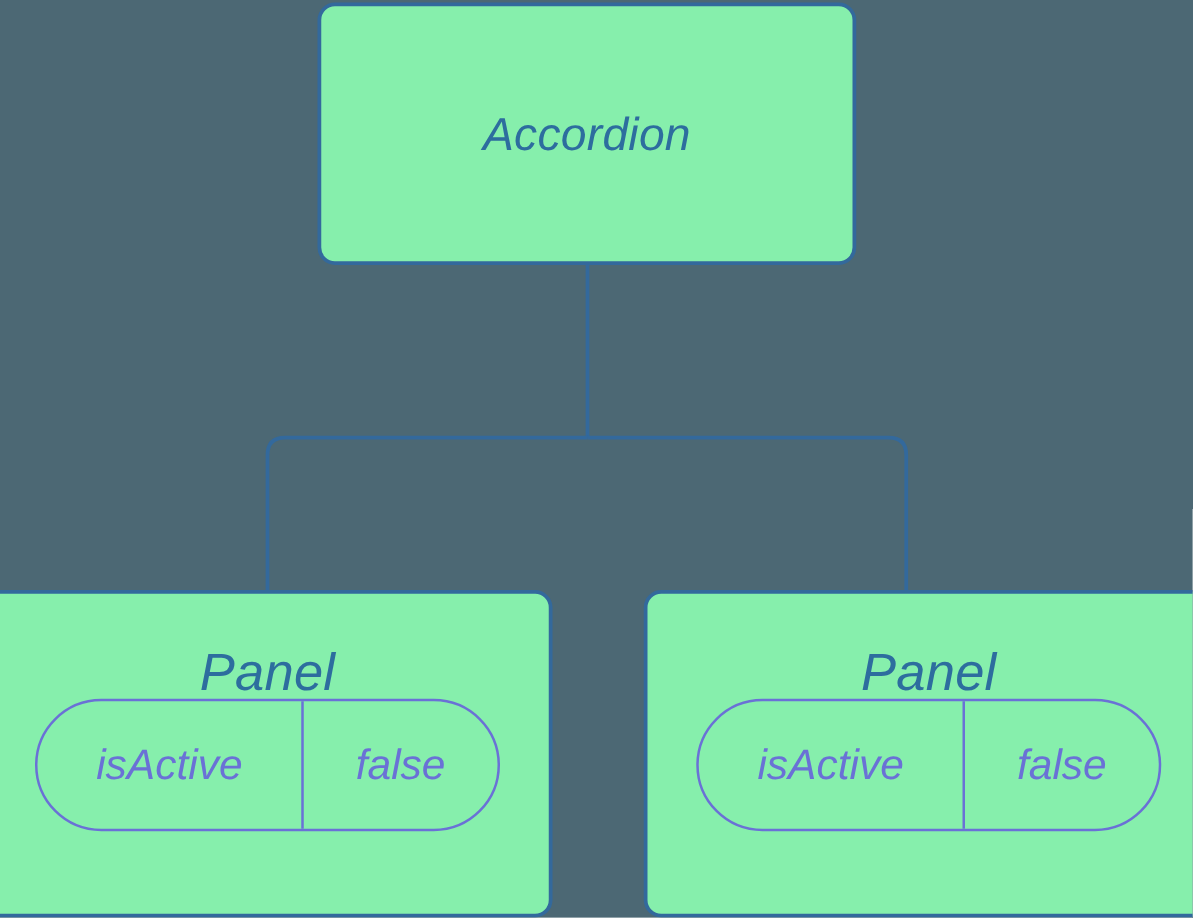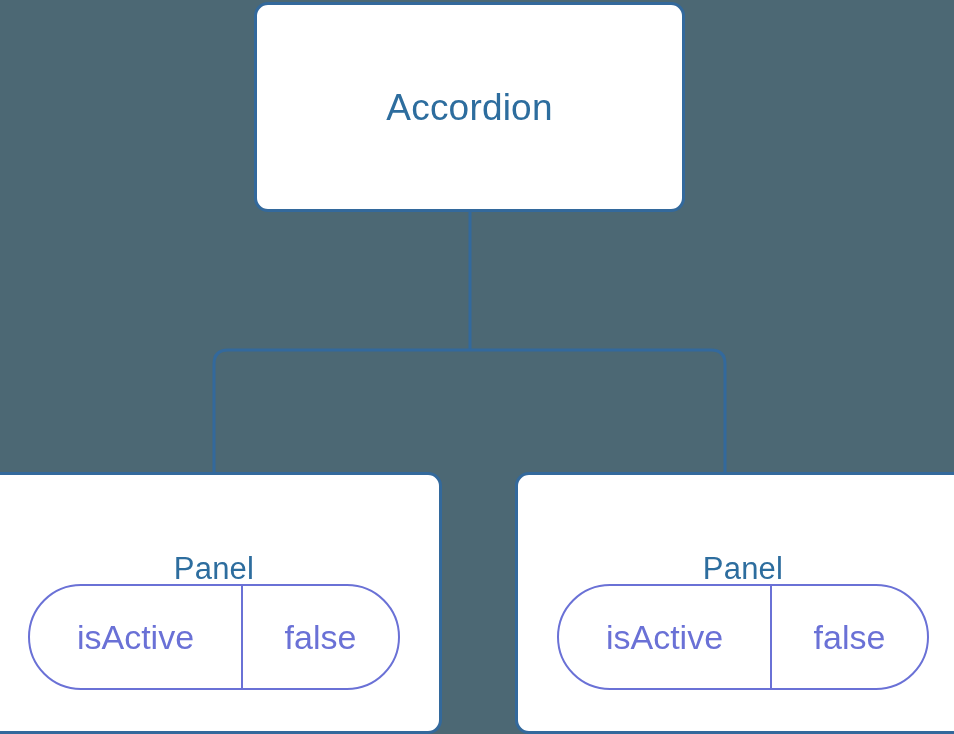--- a/index.html
+++ b/index.html
@@ -28,27 +28,28 @@
     top: 0;
     width: 954px;
     height: 734px;
     z-index: 1;
   }
 
   
   .node {
     position: absolute;
     z-index: 2;
-    background: #ffffff;
+    background: #86efac;
     border: 3px solid #33699c;
     border-radius: 14px;
     box-sizing: border-box;
     display: flex;
     flex-direction: column;
     align-items: center;
+    font-style: italic;
   }
 
   .node-title {
     color: #2d6d9e;
     font-size: 37px;
     font-weight: 400;
     line-height: 1;
     letter-spacing: 0.2px;
     white-space: nowrap;
   }
@@ -75,22 +76,21 @@
     left: -14px;
     width: 456px;
   }
 
   #node-panel-1 {
     left: 515px;
     width: 456px;
   }
 
   .node-child .node-title {
-    font-size: 31px;
-    margin-top: 36px;
+    font-size: 42px;
   }
 
   
   .prop-pill {
     height: 106px;
     border: 2.5px solid #6a71d6;
     border-radius: 53px;
     box-sizing: border-box;
     display: flex;
     align-items: stretch;

